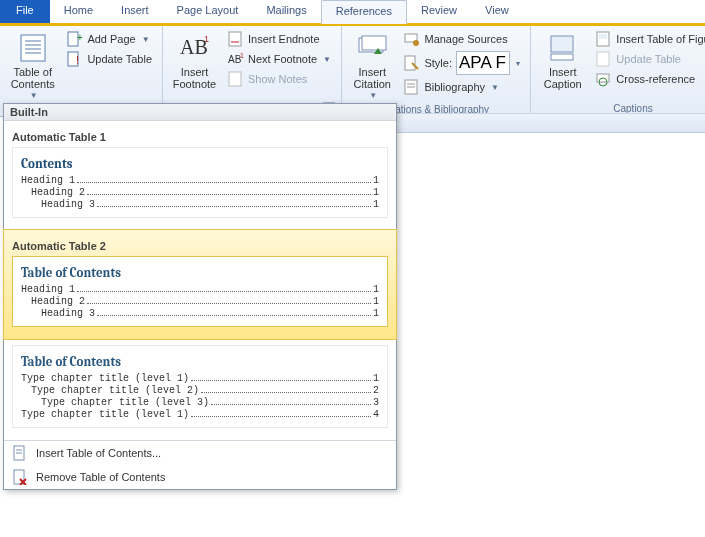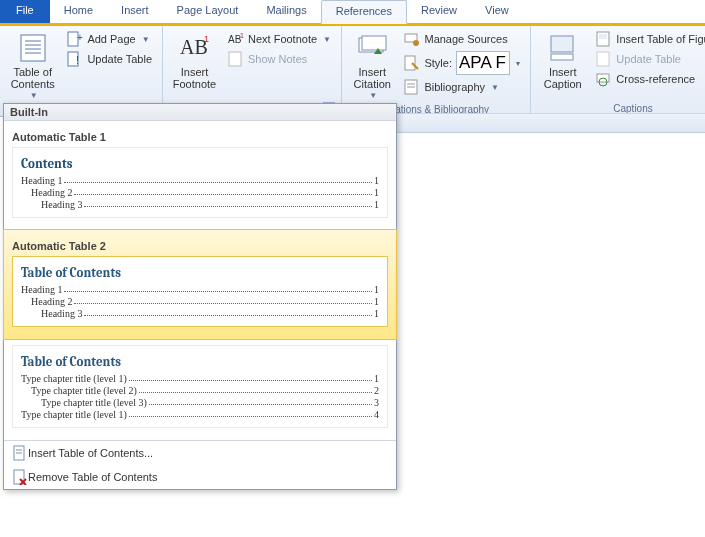--- a/index.html
+++ b/index.html
@@ -24,28 +24,28 @@
 
 .gallery{position:absolute;left:3px;top:103px;width:392px;background:#fff;border:1px solid #8c9bb0;box-shadow:2px 2px 6px rgba(0,0,0,.25)}
 .g-section-title{background:linear-gradient(#f2f4f7,#e5e9ef);padding:2px 6px;font-weight:bold;font-size:11px;color:#444;border-bottom:1px solid #d0d6df}
 .g-item-title{padding:6px 6px 2px;font-weight:bold;color:#444}
 .g-item{padding:4px 2px 10px}
 .g-item.hover{background:linear-gradient(#fff7d8,#ffe789);border:1px solid #e6c24f;margin:-1px}
 .toc-preview{background:#fff;margin:2px 6px;padding:8px 8px 6px;border:1px solid #e9e9e9}
 .toc-preview.hover{border:1px solid #e6c24f}
 .toc-title{font-family:Cambria,Georgia,serif;font-weight:bold;color:#2a577e;font-size:13px;margin-bottom:4px}
 .toc-title.blue{color:#1f4e79}
-.toc-row{display:flex;font-family:Liberation Serif, serif;font-size:10px;color:#333;margin:1px 0}
+.toc-row{display:flex;font-family:Liberation Mono, monospace;font-size:10px;color:#333;margin:1px 0}
 .toc-row .txt{white-space:nowrap}
 .toc-row .dots{flex:1;border-bottom:1px dotted #666;margin:0 2px 3px;min-width:10px}
 .toc-row .pg{white-space:nowrap}
 .indent1{padding-left:10px}
 .indent2{padding-left:20px}
 .g-footer{border-top:1px solid #d0d6df}
-.g-footer .row{display:flex;align-items:center;padding:4px 8px}
+.g-footer .row{display:flex;align-items:center;gap:8px;padding:4px 8px}
 .g-footer .ic{width:16px;height:16px;flex-shrink:0}
 .doc-area{position:absolute;left:396px;top:113px;right:0;bottom:0;background:#fff;border-top:1px solid #cbd6e6}
 .ruler{height:18px;background:linear-gradient(#eef3fa,#dde7f3);border-bottom:1px solid #bfcde0}
 
 svg{display:block}
 </style>
 </head>
 <body>
 
 <div class="tabs">
@@ -111,20 +111,29 @@
               <text x="26" y="10" font-size="9" fill="#c02020">1</text>
             </svg>
         </span>
         <span class="lbl" style="white-space:pre-line">Insert
 Footnote</span>
       </div>
       <div class="small-stack">
         <div class="small-btn">
           <span class="ic">
               <svg width="16" height="16">
+                <rect x="1" y="1" width="12" height="14" fill="#fff" stroke="#999"></rect>
+                <line x1="3" y1="11" x2="11" y2="11" stroke="#c02020"></line>
+              </svg>
+            </span>
+          <span>Insert Endnote</span>
+        </div>
+        <div class="small-btn">
+          <span class="ic">
+              <svg width="16" height="16">
                 <text x="0" y="12" font-size="10" fill="#333">AB</text>
                 <text x="12" y="7" font-size="7" fill="#c02020">1</text>
               </svg>
             </span>
           <span>Next Footnote</span>
             <span class="dd-arrow">▼</span>
         </div>
         <div class="small-btn disabled">
           <span class="ic">
               <svg width="16" height="16">

